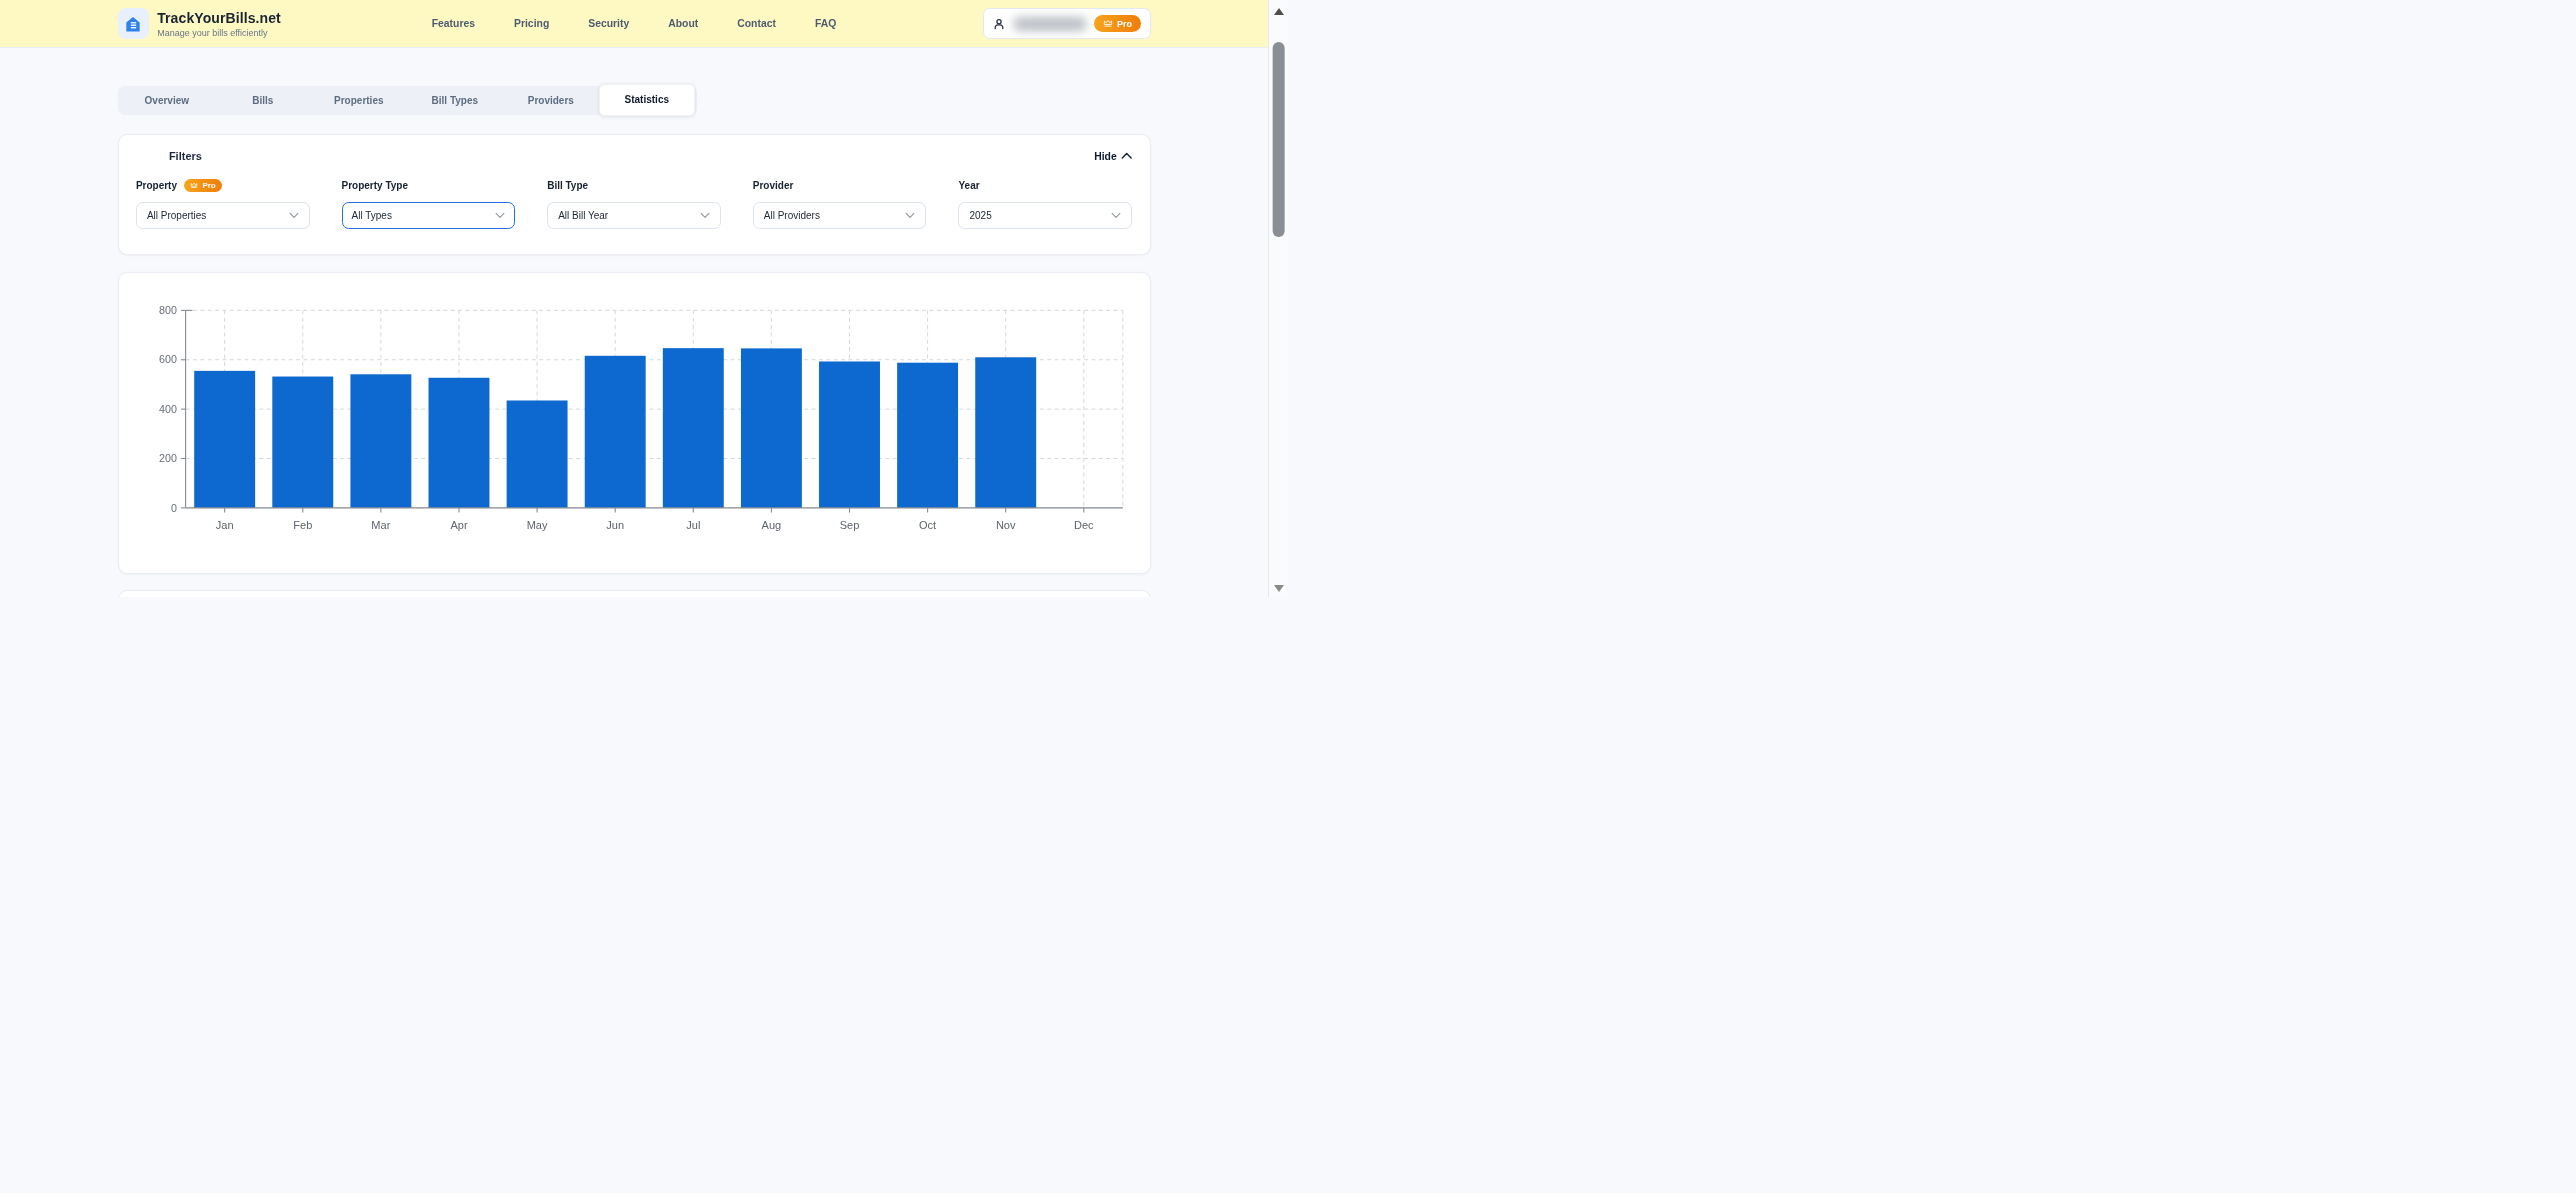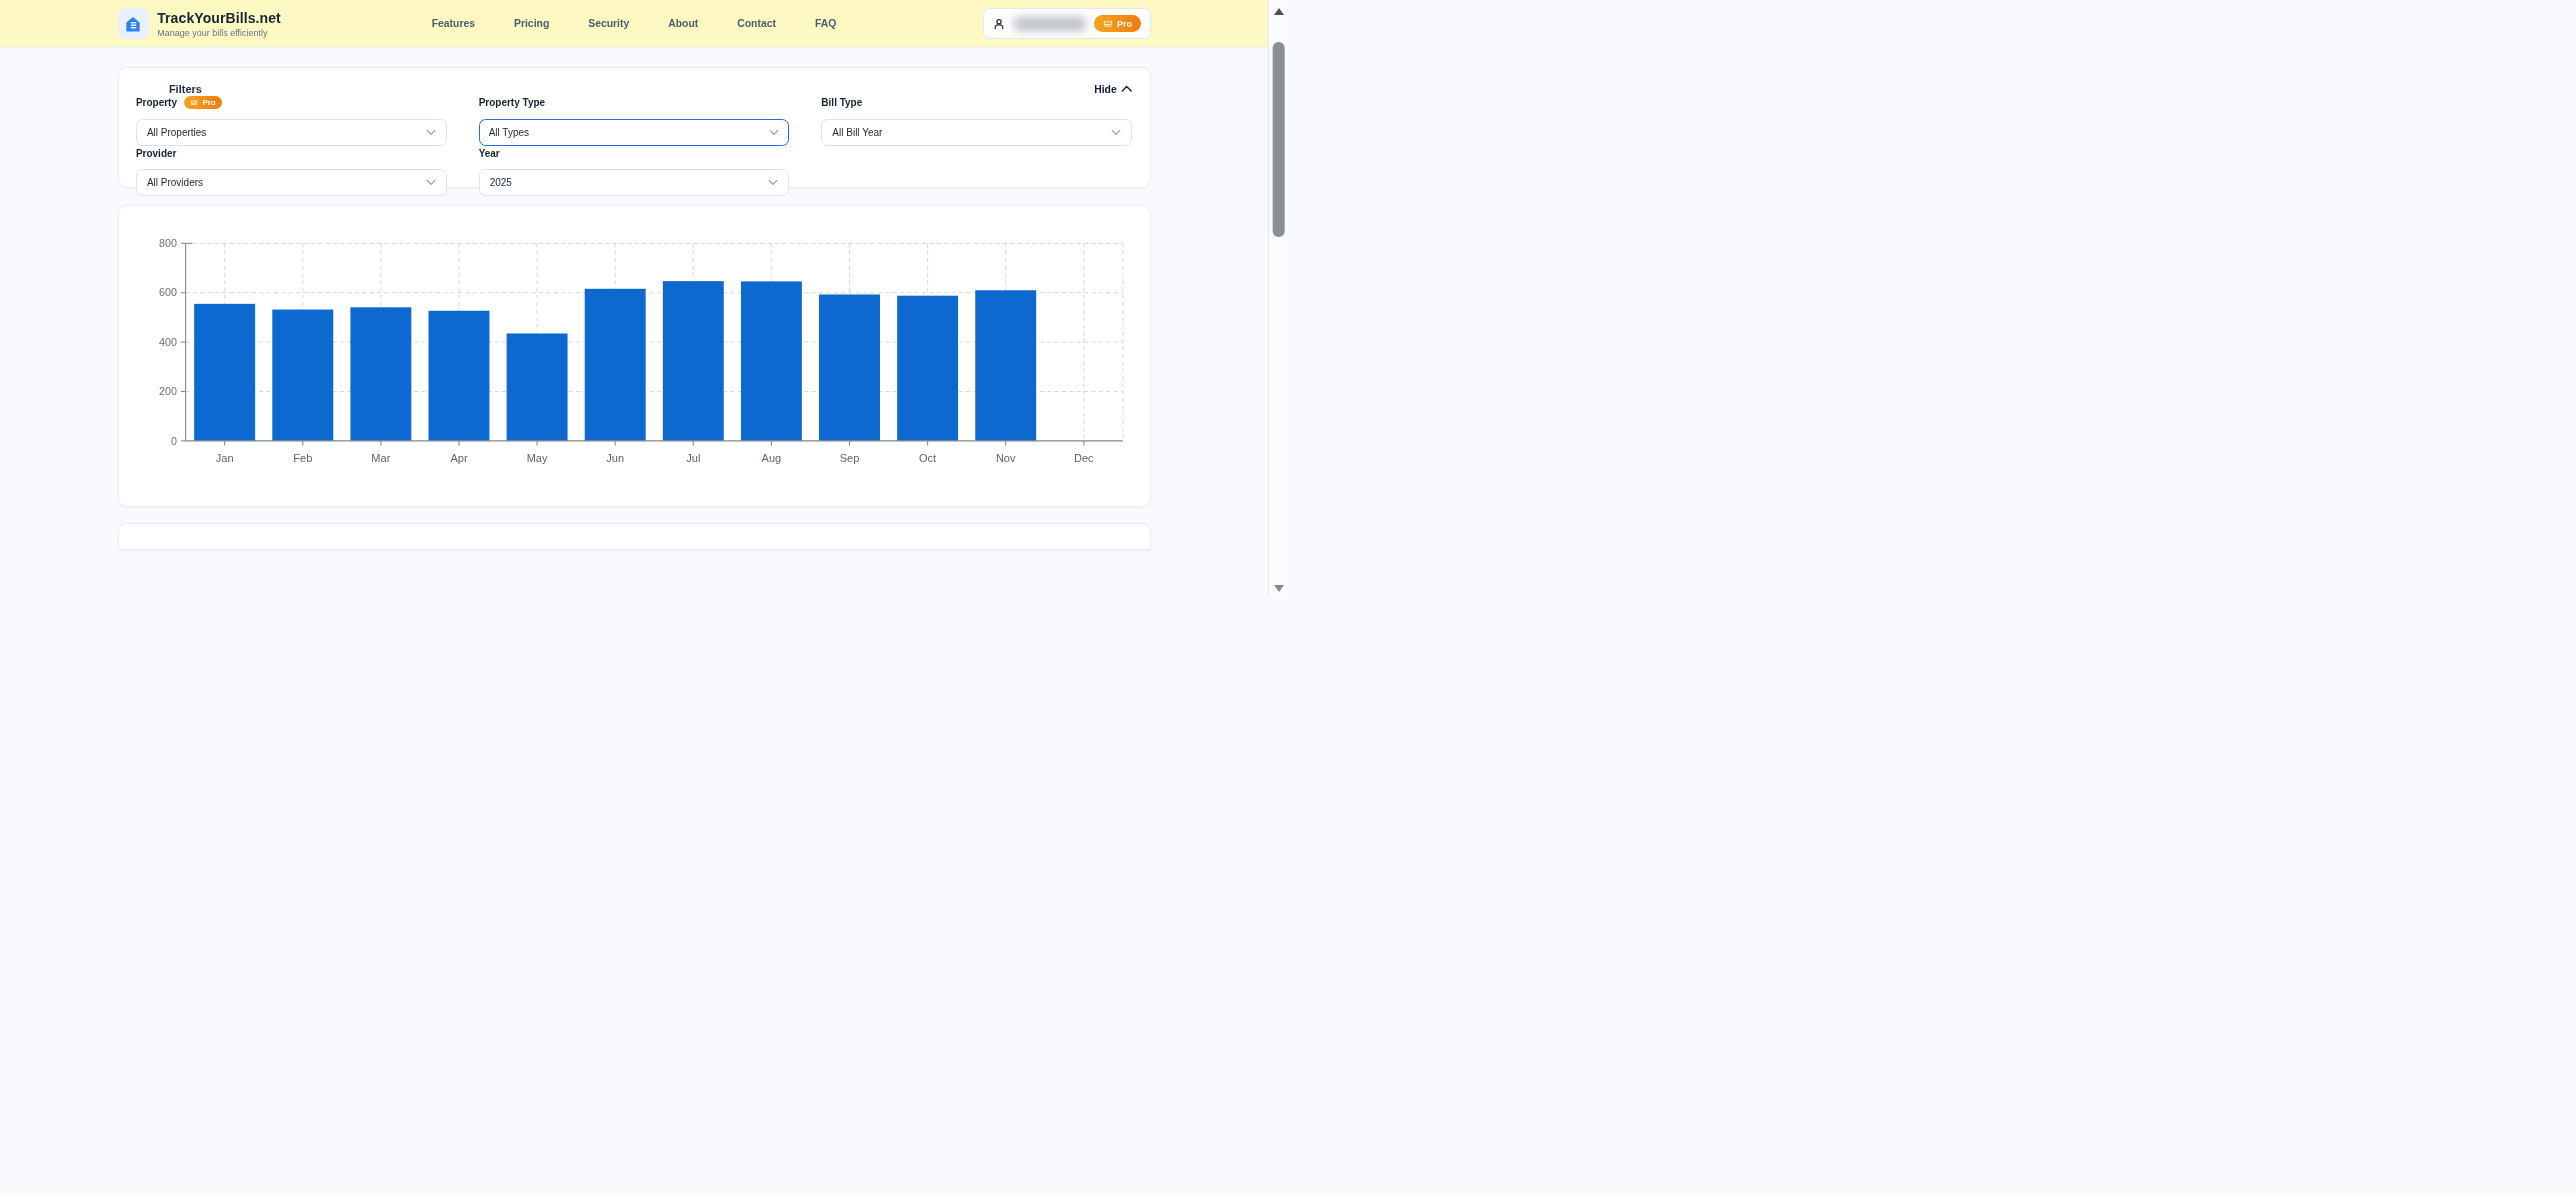--- a/index.html
+++ b/index.html
@@ -50,21 +50,21 @@
 
   
   .card { width:1033px; margin:0 auto; background:#fff; border:0.7px solid #e9edf3;
     border-radius:9.4px; box-shadow:0 0.7px 2px rgba(16,24,40,.04); }
   .filters-card { margin-top:19.4px; height:121px; padding:14.8px 17.4px; }
   .filters-head { display:flex; align-items:center; justify-content:space-between;padding-left:33px; }
   .filters-title { font-size:11px; font-weight:700; color:#1b2940; }
   .hide-btn { display:flex; align-items:center; gap:4px; font-size:10.4px; font-weight:600;
     color:#101c2e; cursor:pointer; }
 
-  .filters-grid { display:grid; grid-template-columns:repeat(3,1fr); column-gap:32px; }
+  .filters-grid { display:grid; grid-template-columns:repeat(5,1fr); column-gap:32px; margin-top:16px; }
   .field-label-row { display:flex; align-items:center; gap:6.7px; height:14.8px; }
   .field-label { font-size:10px; font-weight:700; color:#16222f; }
   .combo { margin-top:8.7px; height:27px; background:#fff; border:0.7px solid #dde3ea; border-radius:6.7px;
     display:flex; align-items:center; justify-content:space-between; padding:0 10px; cursor:pointer; }
   .combo.focused { border:1.7px solid #1f6fe0; padding:0 9px; }
   .combo-value { font-size:10px; color:#212c3a; }
 
   
   .chart-card { margin-top:17px; height:302px; padding:17.4px 19px; }
   .chart-title { font-size:16px; font-weight:700; color:#16202e; letter-spacing:0.1px; }
@@ -126,20 +126,30 @@
               <path d="M3 12 L3 4.5 L7.2 8 L11 3 L14.8 8 L19 4.5 L19 12 Z"></path>
               <line x1="3.4" y1="15.6" x2="18.6" y2="15.6"></line>
             </svg>
           </span>
           <span>Pro</span>
         </span>
       </div>
     </div>
   </div>
 
+  <div class="tabs-wrap">
+    <div class="tabs">
+      <div class="tab">Overview</div>
+      <div class="tab">Bills</div>
+      <div class="tab">Properties</div>
+      <div class="tab">Bill Types</div>
+      <div class="tab">Providers</div>
+      <div class="tab active">Statistics</div>
+    </div>
+  </div>
 
   <div class="card filters-card">
     <div class="filters-head">
       <div class="filters-title">Filters</div>
       <div class="hide-btn">
         <span>Hide</span>
         <span class="icon">
           <svg width="11.4" height="7.4" viewBox="0 0 18 11" fill="none" stroke="#15202f" stroke-width="2.2" stroke-linecap="round" stroke-linejoin="round">
             <path d="M2 9 L9 2 L16 9"></path>
           </svg>

